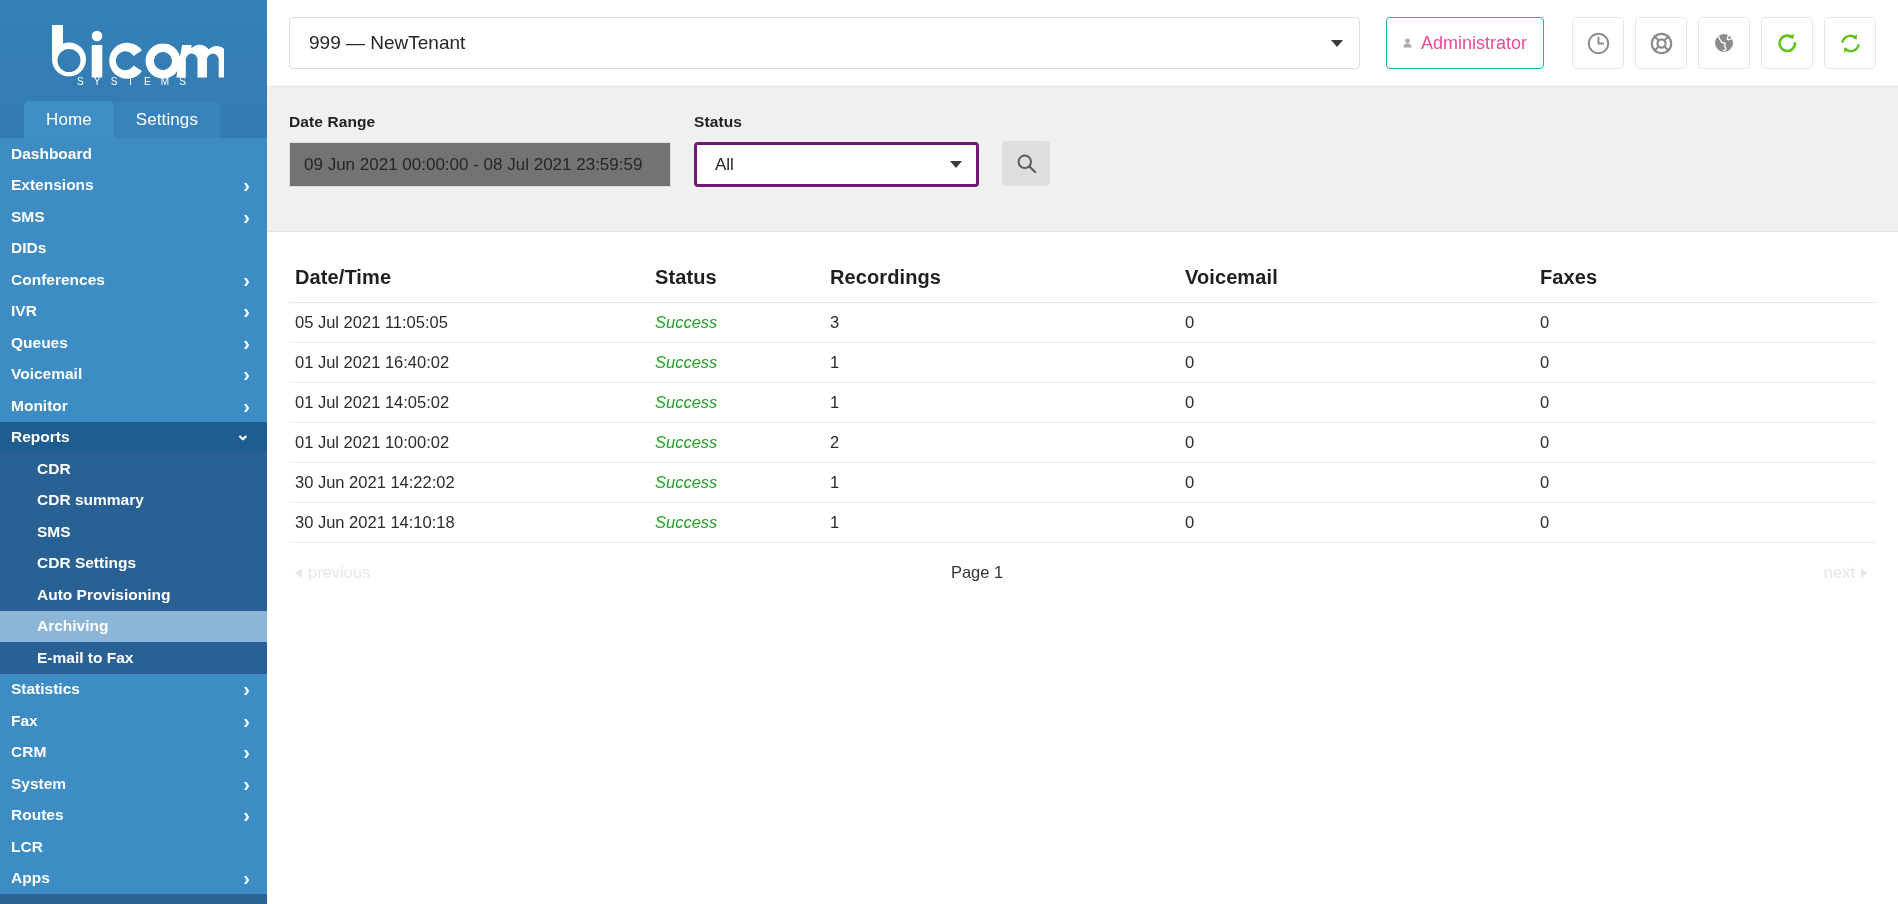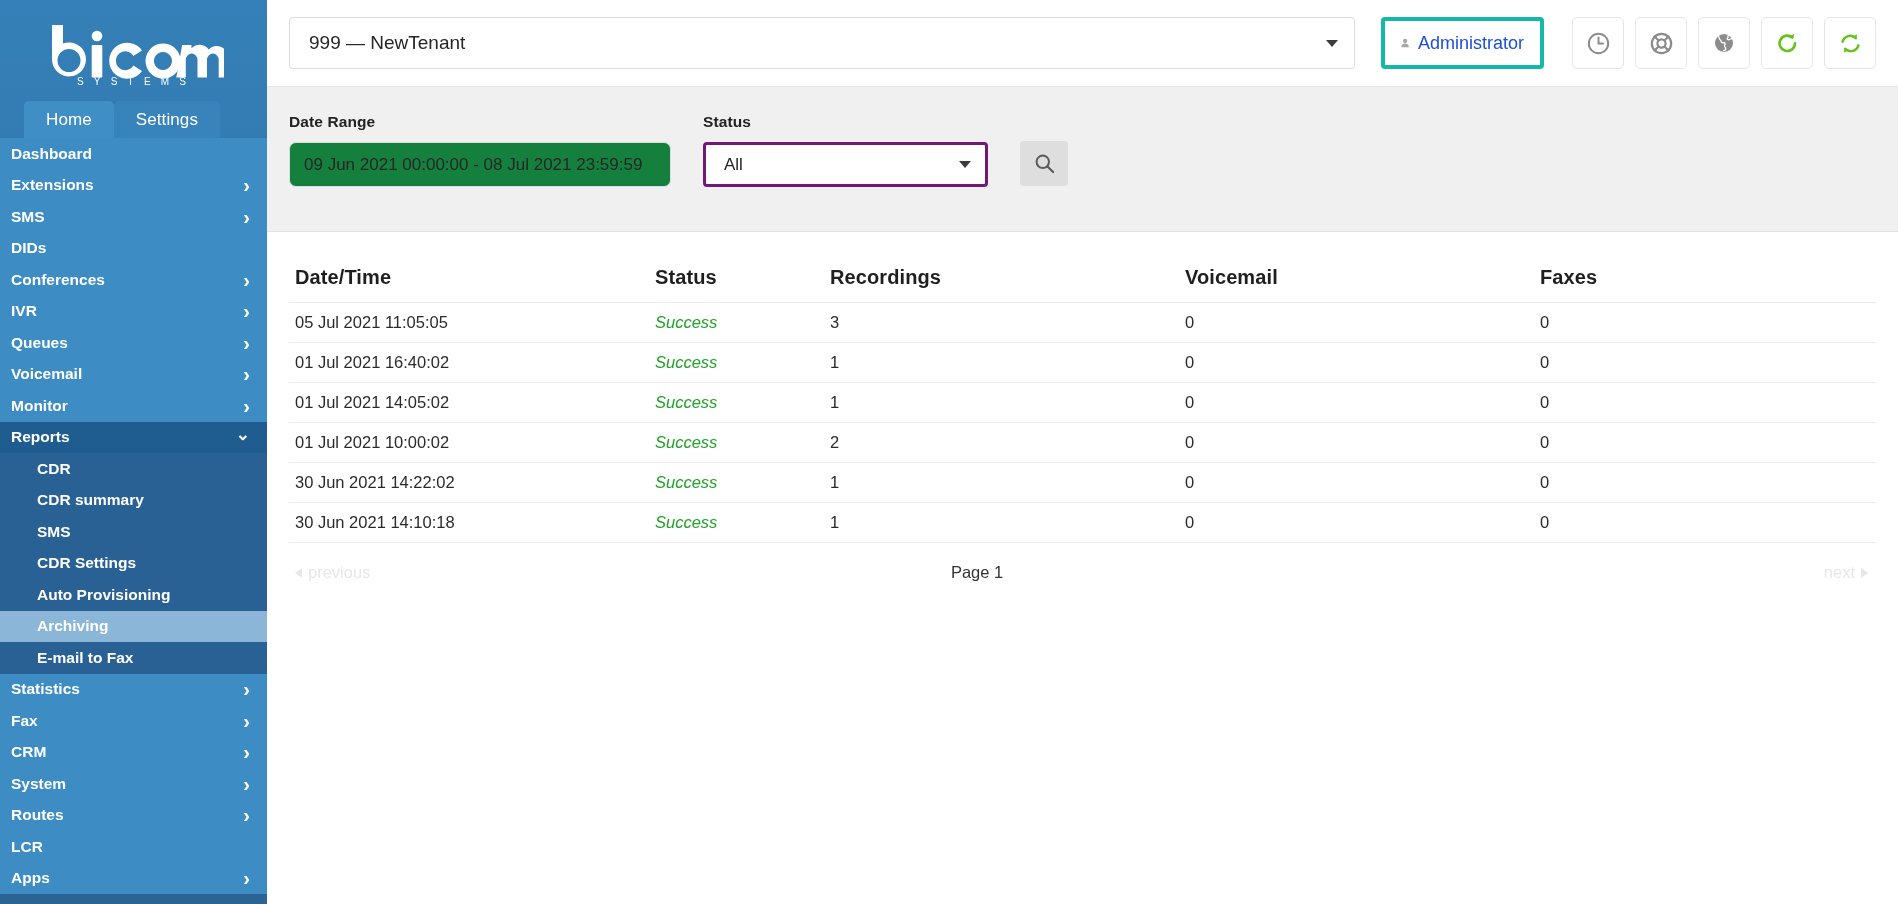--- a/index.html
+++ b/index.html
@@ -126,29 +126,29 @@
   .caret {
     width: 0; height: 0;
     border-left: 6px solid transparent;
     border-right: 6px solid transparent;
     border-top: 7px solid #3c3c3c;
   }
   .admin-btn {
     margin-left: 26px;
     height: 52px;
     min-width: 157px;
-    border: 4px solid #14b8a6;
+    border: 1px solid #14b8a6;
     border-radius: 4px;
     background: #ffffff;
     display: flex;
     align-items: center;
     justify-content: center;
     gap: 9px;
     font-size: 18px;
-    color: #1d4ed8;
+    color: #ec4899;
     cursor: pointer;
     padding: 0 16px;
   }
   .icon-btn-group {
     margin-left: 28px;
     display: flex;
     gap: 11px;
   }
   .icon-btn {
     width: 52px; height: 52px;
@@ -163,36 +163,36 @@
 
   .filterbar {
     background: #f0f0f0;
     border-top: 1px solid #e6e6e6;
     border-bottom: 1px solid #e1e1e1;
     height: 146px;
     min-height: 146px;
     display: flex;
     align-items: flex-start;
     padding: 26px 0 0 22px;
-    gap: 32px;
+    gap: 23px;
   }
   .field { display: flex; flex-direction: column; }
   .field-label {
     font-size: 15.5px;
     font-weight: bold;
     color: #222222;
     margin-bottom: 11px;
     letter-spacing: .1px;
   }
   .date-input {
     width: 382px;
     height: 45px;
     border: 1px solid #dcdcdc;
-    border-radius: 7px;
-    background: #15803d;
+    border-radius: 0;
+    background: #737373;
     padding: 0 14px;
     font-size: 17px;
     color: #262626;
     display: flex;
     align-items: center;
     overflow: hidden;
     white-space: nowrap;
     cursor: pointer;
   }
   .status-select {

